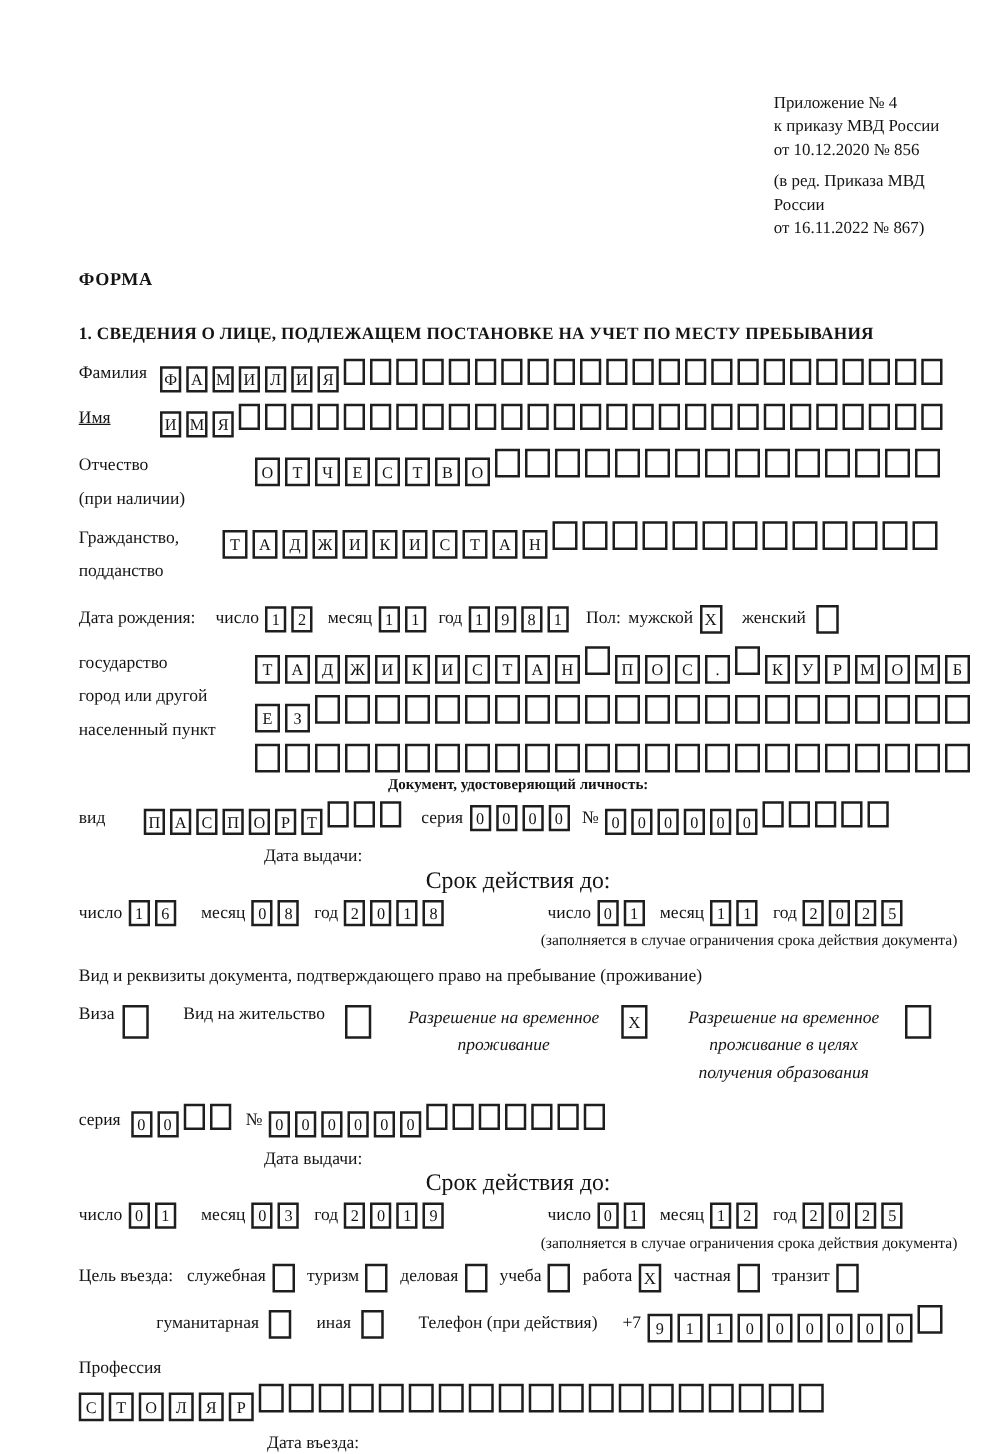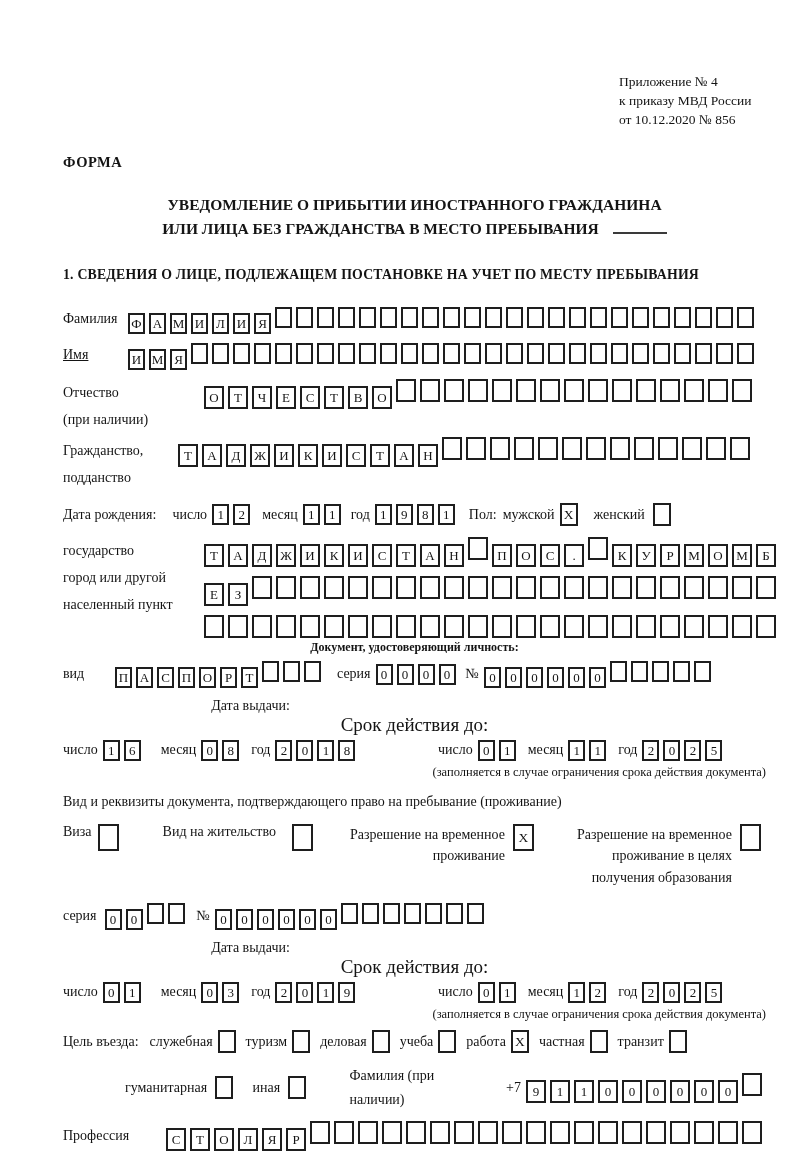--- a/index.html
+++ b/index.html
@@ -33,49 +33,46 @@
   .dates-head .dh-right{flex:1;text-align:center;font-size:19px;}
   .dates-row{display:flex;margin-top:4px;align-items:center;}
   .dgroup{display:flex;align-items:center;}
   .dgroup .w{font-size:14px;margin-right:5px;}
   .dleft{width:375px;}
   .note{font-size:12.5px;text-align:right;margin-top:4px;}
   .para{font-size:14px;line-height:1.7;margin-top:10px;}
   .center-bold{text-align:center;font-weight:bold;font-size:12px;margin-top:10px;}
   .opt-label{font-size:14px;}
   .res-opts{display:flex;align-items:flex-start;margin-top:10px;}
-  .res-label-wrap{font-size:14px;text-align:right;line-height:1.55;}
+  .res-label-wrap{font-size:14px;text-align:center;line-height:1.55;font-style:italic;}
   .ml6{margin-left:6px}.ml8{margin-left:8px}.ml10{margin-left:10px}.ml12{margin-left:12px}
-  .ml16{margin-left:16px}.ml20{margin-left:20px}.ml28{margin-left:44px}
+  .ml16{margin-left:16px}.ml20{margin-left:20px}.ml28{margin-left:28px}
   .mr5{margin-right:5px}.mr8{margin-right:8px}
 </style>
 </head>
 <body>
 
 <div class="page">
 
   <div class="appendix">
     <div>Приложение № 4</div>
     <div>к приказу МВД России</div>
     <div>от 10.12.2020 № 856</div>
+    <div class="edition">
+      <div>(в ред. Приказа МВД России</div>
+      <div>от 16.11.2022 № 867)</div>
+    </div>
   </div>
 
   <div class="forma">ФОРМА</div>
 
-  <div class="title">
-    <div>УВЕДОМЛЕНИЕ О ПРИБЫТИИ ИНОСТРАННОГО ГРАЖДАНИНА</div>
-    <div>
-      <span>ИЛИ ЛИЦА БЕЗ ГРАЖДАНСТВА В МЕСТО ПРЕБЫВАНИЯ</span>
-      <span class="title-underline"></span>
-    </div>
-  </div>
 
   <div class="sec-heading">1. СВЕДЕНИЯ О ЛИЦЕ, ПОДЛЕЖАЩЕМ ПОСТАНОВКЕ НА УЧЕТ ПО МЕСТУ ПРЕБЫВАНИЯ</div>
 
-  <div class="row" style="margin-top:24px;">
+  <div class="row" style="margin-top:12px;">
     <div class="lbl" style="width:65px;">Фамилия</div>
     <div class="cells"><span class="cell">Ф</span><span class="cell">А</span><span class="cell">М</span><span class="cell">И</span><span class="cell">Л</span><span class="cell">И</span><span class="cell">Я</span><span class="cell"></span><span class="cell"></span><span class="cell"></span><span class="cell"></span><span class="cell"></span><span class="cell"></span><span class="cell"></span><span class="cell"></span><span class="cell"></span><span class="cell"></span><span class="cell"></span><span class="cell"></span><span class="cell"></span><span class="cell"></span><span class="cell"></span><span class="cell"></span><span class="cell"></span><span class="cell"></span><span class="cell"></span><span class="cell"></span><span class="cell"></span><span class="cell"></span><span class="cell"></span></div>
   </div>
 
   <div class="row">
     <div class="lbl" style="width:65px;text-decoration:underline;">Имя</div>
     <div class="cells"><span class="cell">И</span><span class="cell">М</span><span class="cell">Я</span><span class="cell"></span><span class="cell"></span><span class="cell"></span><span class="cell"></span><span class="cell"></span><span class="cell"></span><span class="cell"></span><span class="cell"></span><span class="cell"></span><span class="cell"></span><span class="cell"></span><span class="cell"></span><span class="cell"></span><span class="cell"></span><span class="cell"></span><span class="cell"></span><span class="cell"></span><span class="cell"></span><span class="cell"></span><span class="cell"></span><span class="cell"></span><span class="cell"></span><span class="cell"></span><span class="cell"></span><span class="cell"></span><span class="cell"></span><span class="cell"></span></div>
   </div>
 
   <div class="row stack">
@@ -219,26 +216,26 @@
     <span class="checkbox"></span>
     <span class="lbl-sm ml10 mr5">транзит</span>
     <span class="checkbox"></span>
   </div>
 
   <div class="row" style="align-items:center;margin-top:10px;">
     <span class="lbl-sm mr8" style="margin-left:62px;">гуманитарная</span>
     <span class="checkbox"></span>
     <span class="lbl-sm ml20 mr8">иная</span>
     <span class="checkbox"></span>
-    <span class="lbl-sm ml28">Фамилия (при наличии)</span>
+    <span class="lbl-sm ml28">Телефон (при действия)</span>
     <span class="lbl-sm ml20 mr5">+7</span>
     <span class="cells lg"><span class="cell">9</span><span class="cell">1</span><span class="cell">1</span><span class="cell">0</span><span class="cell">0</span><span class="cell">0</span><span class="cell">0</span><span class="cell">0</span><span class="cell">0</span><span class="cell"></span></span>
   </div>
 
-  <div class="row" style="align-items:center;margin-top:9px;">
+  <div class="row" style="align-items:flex-start;margin-top:9px;flex-direction:column;">
     <span class="lbl-sm" style="width:122px;">Профессия</span>
     <span class="cells lg"><span class="cell">С</span><span class="cell">Т</span><span class="cell">О</span><span class="cell">Л</span><span class="cell">Я</span><span class="cell">Р</span><span class="cell"></span><span class="cell"></span><span class="cell"></span><span class="cell"></span><span class="cell"></span><span class="cell"></span><span class="cell"></span><span class="cell"></span><span class="cell"></span><span class="cell"></span><span class="cell"></span><span class="cell"></span><span class="cell"></span><span class="cell"></span><span class="cell"></span><span class="cell"></span><span class="cell"></span><span class="cell"></span><span class="cell"></span></span>
   </div>
 
   <div class="dates-head">
     <div class="dh-left">Дата въезда:</div>
     <div class="dh-right">Срок пребывания до:</div>
   </div>
 
 </div>

